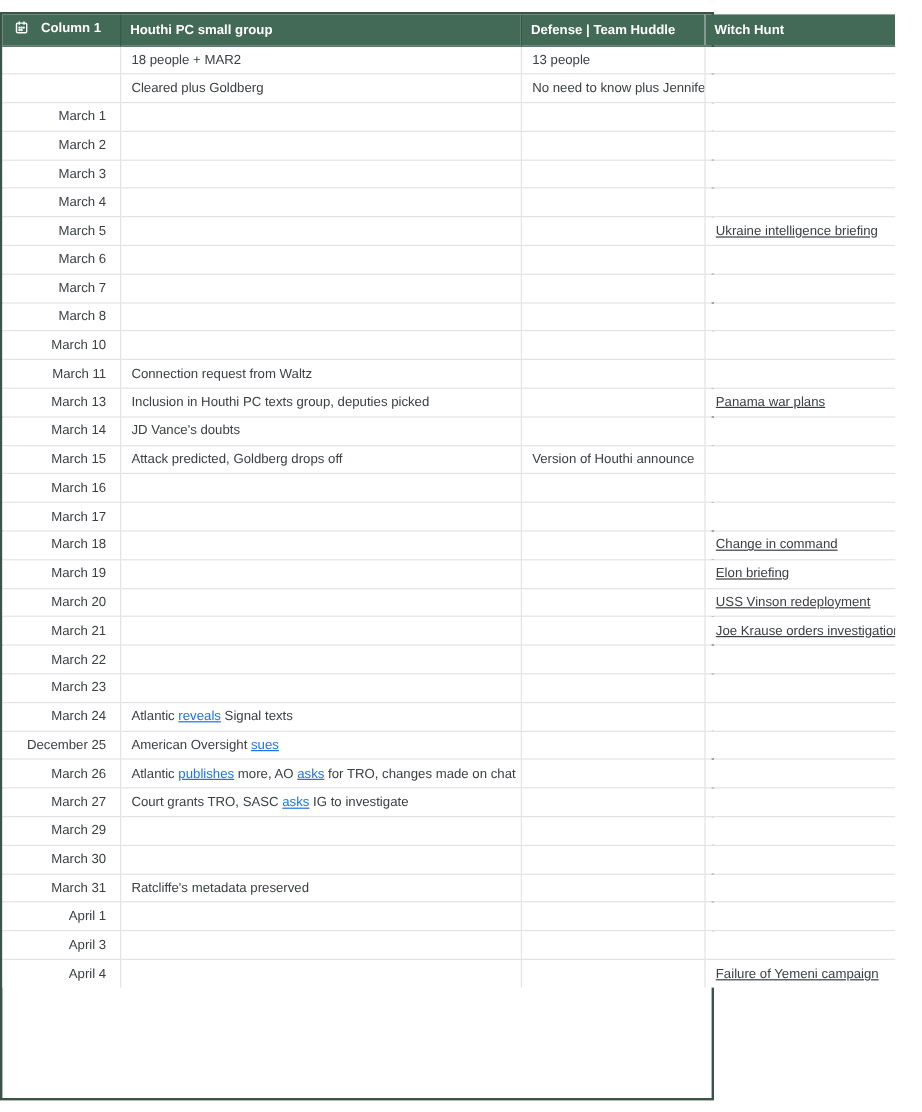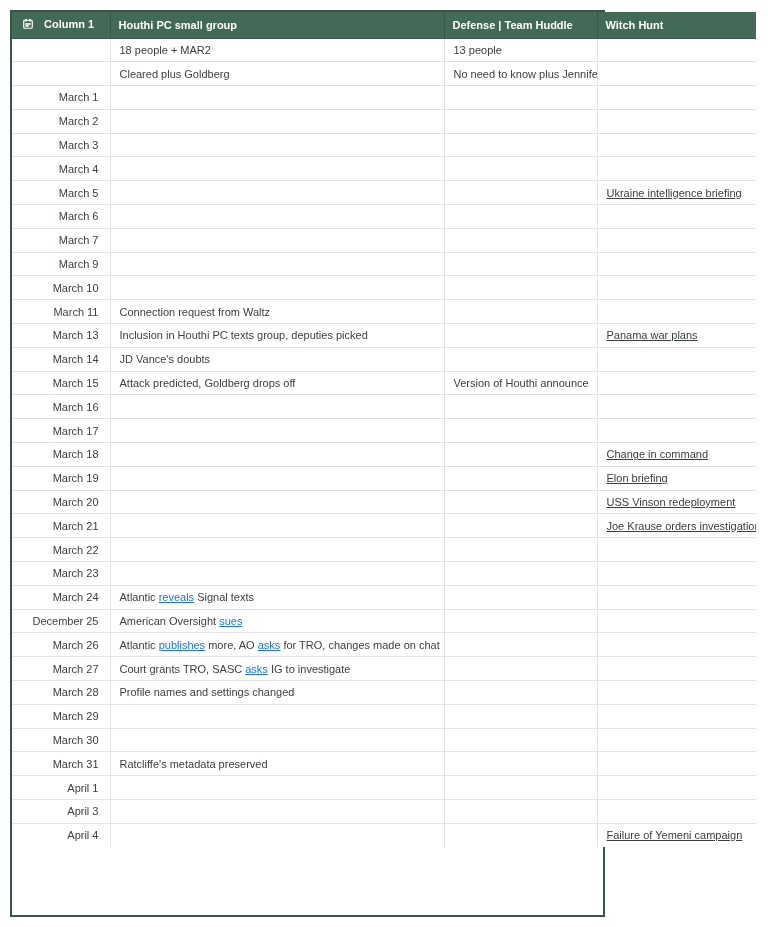--- a/index.html
+++ b/index.html
@@ -16,21 +16,21 @@
   html,body{margin:0;padding:0;}
   body{
     width:768px;height:927px;
     background:var(--bg);
     font-family:"Liberation Sans", sans-serif;
     color:var(--text);
     overflow:hidden;
   }
   .table-wrap{
     position:absolute;
-    left:10px;top:10px;
+    left:0;top:10px;
     width:595px;height:907px;
     border:2px solid var(--outer-border);
     background:#fff;
   }
   table{
     border-collapse:collapse;
     table-layout:fixed;
     width:744px;
   }
   thead th{
@@ -170,21 +170,21 @@
           <td></td>
           <td></td>
         </tr>
         <tr>
           <td class="date-cell">March 7</td>
           <td></td>
           <td></td>
           <td></td>
         </tr>
         <tr>
-          <td class="date-cell">March 9</td>
+          <td class="date-cell">March 8</td>
           <td></td>
           <td></td>
           <td></td>
         </tr>
         <tr>
           <td class="date-cell">March 10</td>
           <td></td>
           <td></td>
           <td></td>
         </tr>
@@ -274,26 +274,20 @@
         </tr>
         <tr>
           <td class="date-cell">March 26</td>
           <td><span>Atlantic </span><span class="blue-link">publishes</span><span> more, AO </span><span class="blue-link">asks</span><span> for TRO, changes made on chat</span></td>
           <td></td>
           <td></td>
         </tr>
         <tr>
           <td class="date-cell">March 27</td>
           <td><span>Court grants TRO, SASC </span><span class="blue-link">asks</span><span> IG to investigate</span></td>
-          <td></td>
-          <td></td>
-        </tr>
-        <tr>
-          <td class="date-cell">March 28</td>
-          <td><span>Profile names and settings changed</span></td>
           <td></td>
           <td></td>
         </tr>
         <tr>
           <td class="date-cell">March 29</td>
           <td></td>
           <td></td>
           <td></td>
         </tr>
         <tr>

